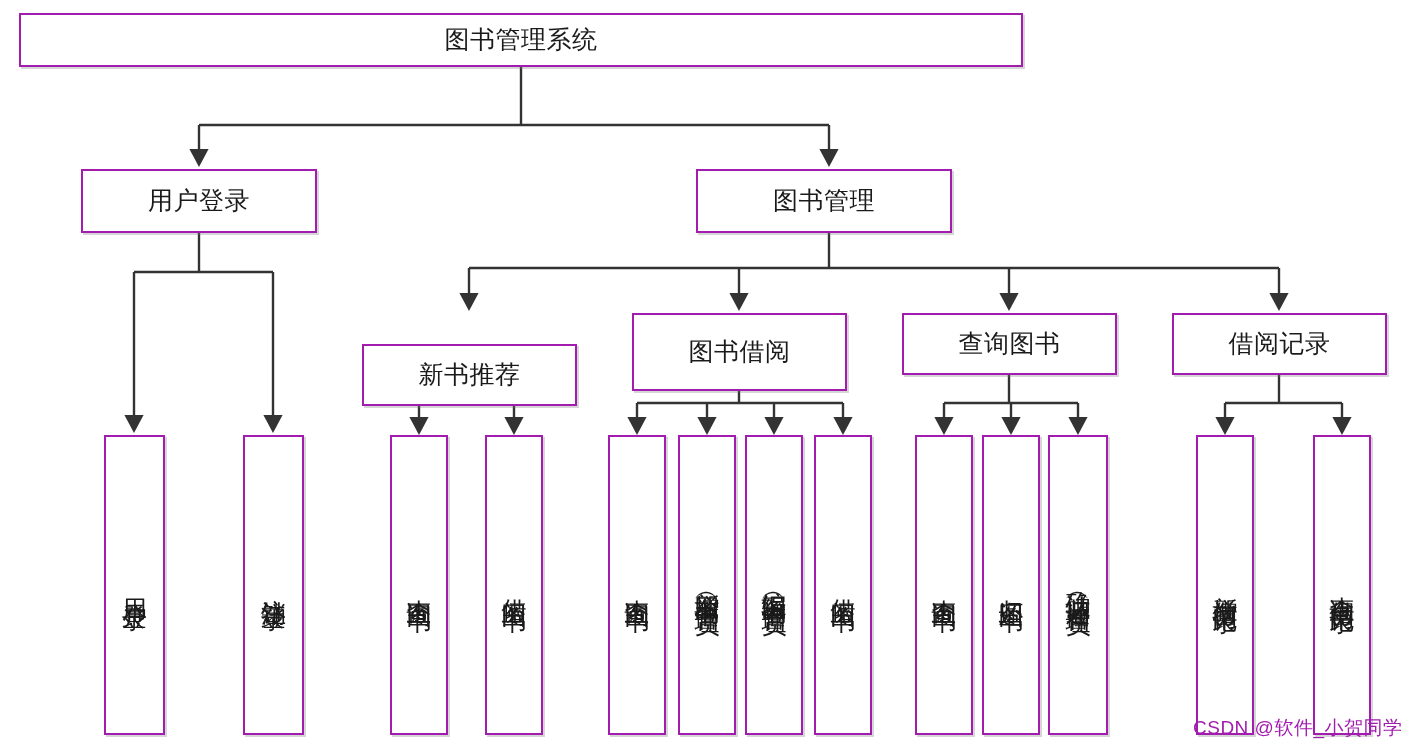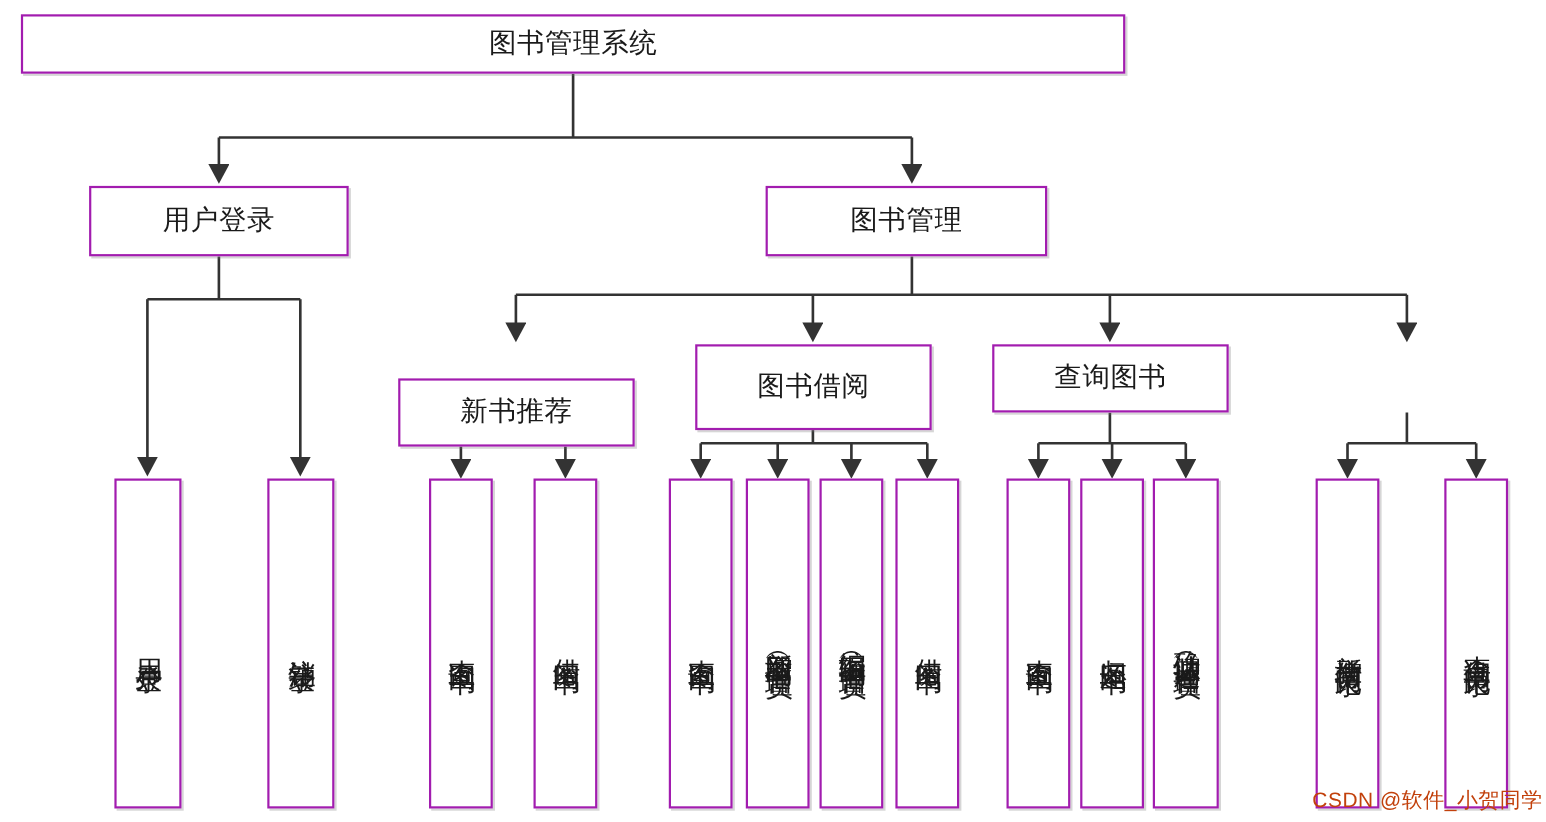--- a/index.html
+++ b/index.html
@@ -55,21 +55,21 @@
     font-size: 25px;
     letter-spacing: 3px;
     line-height: 1.0;
     white-space: nowrap;
   }
   #watermark {
     position: absolute;
     left: 1193px;
     top: 715px;
     font-size: 19px;
-    color: #c2410c;
+    color: #a21caf;
     white-space: nowrap;
     letter-spacing: 0.5px;
   }
 </style>
 </head>
 <body>
 
 <div id="canvas">
 
   <svg class="links" viewBox="0 0 1405 747">
@@ -135,20 +135,23 @@
 
   <div class="node horiz" style="left:362px; top:313px; width:215px; height:62px;margin-top:31px;">
     <span class="lbl">新书推荐</span>
   </div>
   <div class="node horiz" style="left:632px; top:313px; width:215px; height:78px;">
     <span class="lbl">图书借阅</span>
   </div>
   <div class="node horiz" style="left:902px; top:313px; width:215px; height:62px;">
     <span class="lbl">查询图书</span>
   </div>
+  <div class="node horiz" style="left:1172px; top:313px; width:215px; height:62px;">
+    <span class="lbl">借阅记录</span>
+  </div>
 
   <div class="node vert" style="left:104px; top:435px; width:61px; height:300px;">
     <span class="lbl">用户登录</span>
   </div>
   <div class="node vert" style="left:243px; top:435px; width:61px; height:300px;">
     <span class="lbl">注销登录</span>
   </div>
 
   <div class="node vert" style="left:390px; top:435px; width:58px; height:300px;">
     <span class="lbl">查询图书</span>

